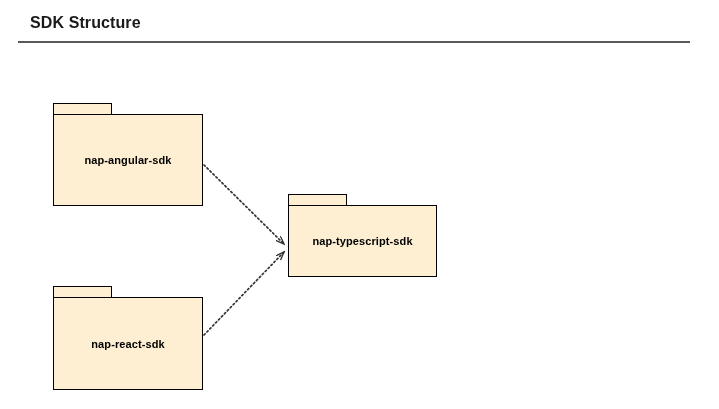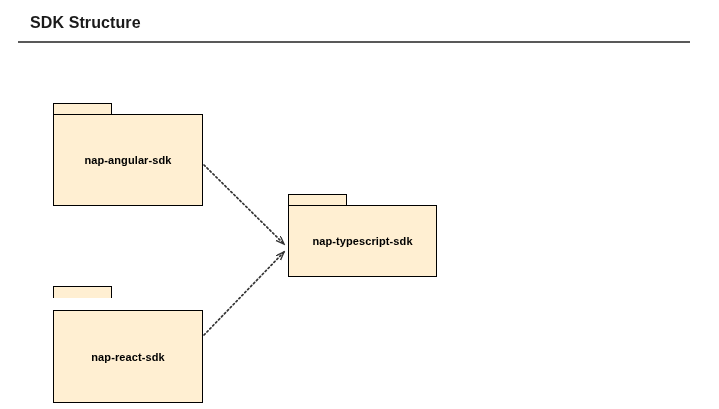--- a/index.html
+++ b/index.html
@@ -78,21 +78,21 @@
     text-align: center;
   }
 
   
   #node-nap-angular-sdk  { left: 53px;  top: 103px; }
   #node-nap-angular-sdk  .package-tab  { width: 59px; height: 12px; }
   #node-nap-angular-sdk  .package-body { top: 11px; width: 150px; height: 92px; align-items: center; }
 
   #node-nap-react-sdk    { left: 53px;  top: 286px; }
   #node-nap-react-sdk    .package-tab  { width: 59px; height: 12px; }
-  #node-nap-react-sdk    .package-body { top: 24px; width: 150px; height: 93px; }
+  #node-nap-react-sdk    .package-body { top: 11px; width: 150px; height: 93px; }
 
   #node-nap-typescript-sdk { left: 288px; top: 194px; }
   #node-nap-typescript-sdk .package-tab  { width: 59px; height: 12px; }
   #node-nap-typescript-sdk .package-body { top: 11px; width: 149px; height: 72px; }
 
   
   #edge-layer {
     position: absolute;
     left: 0;
     top: 0;

